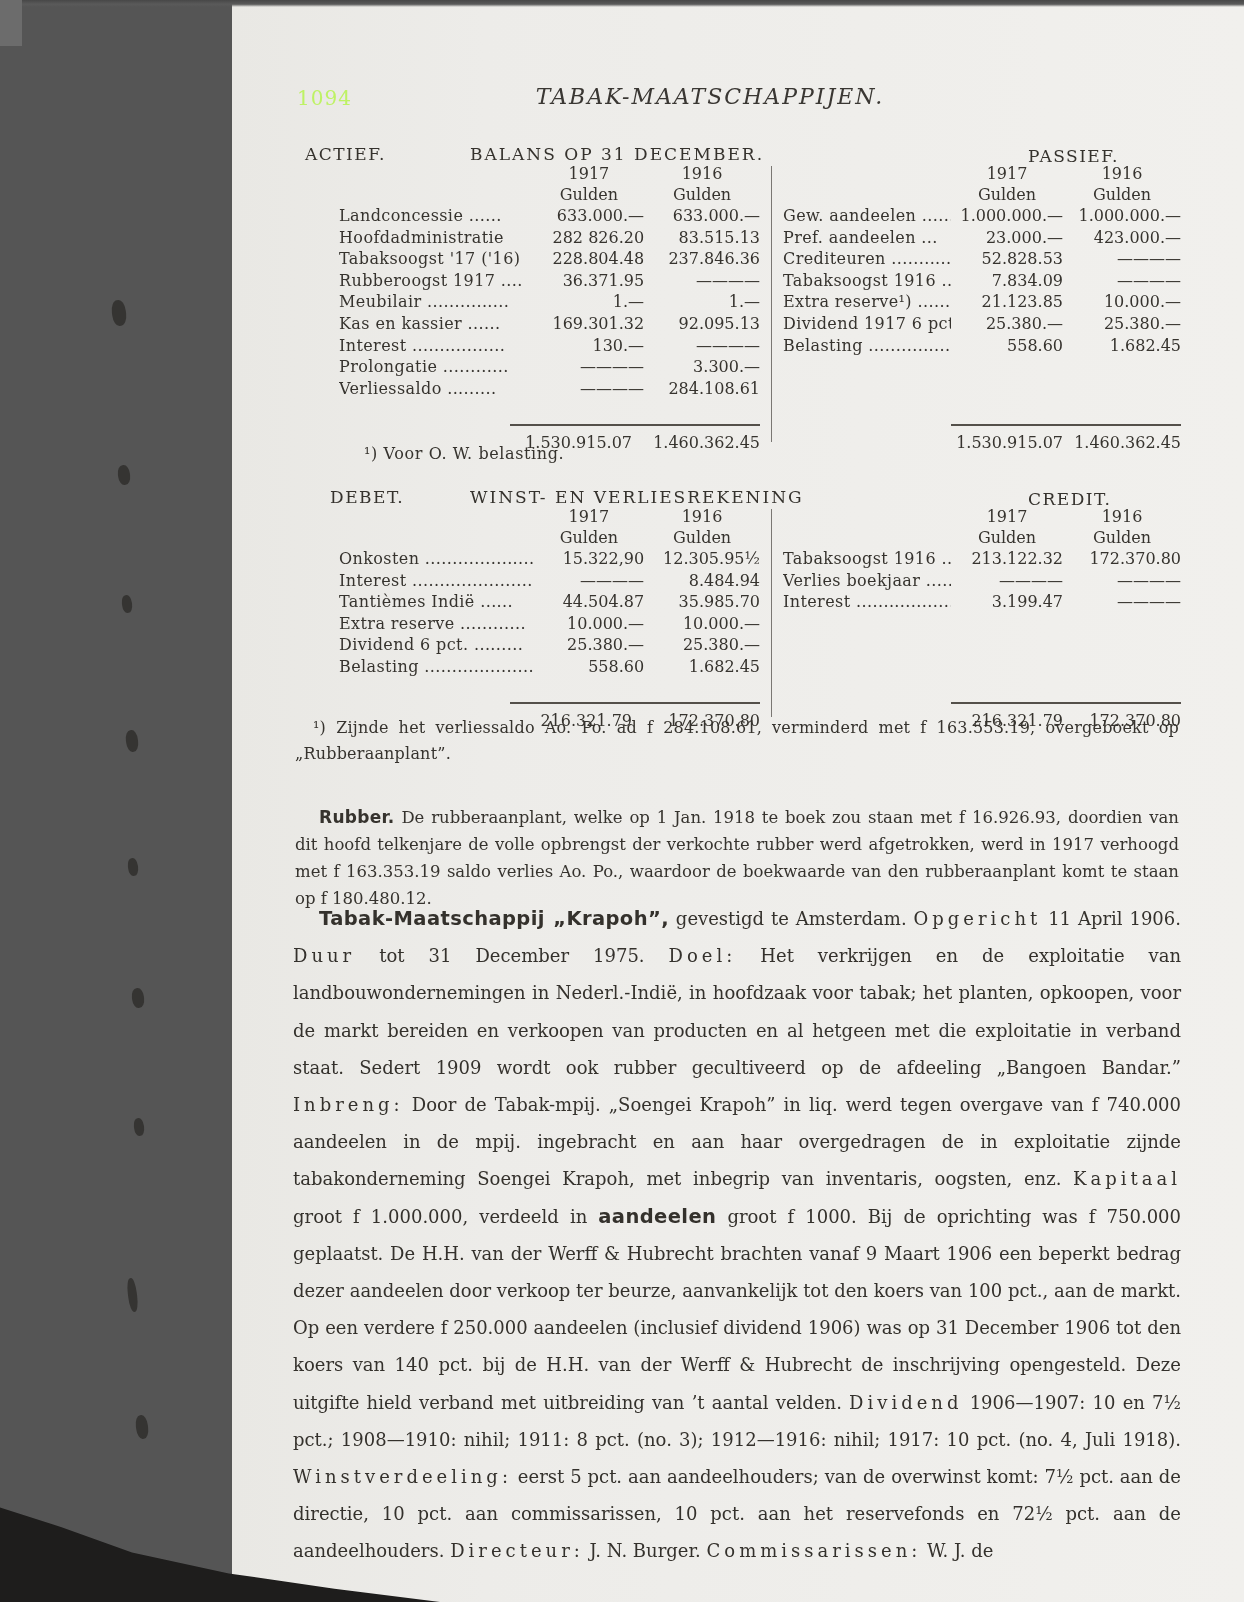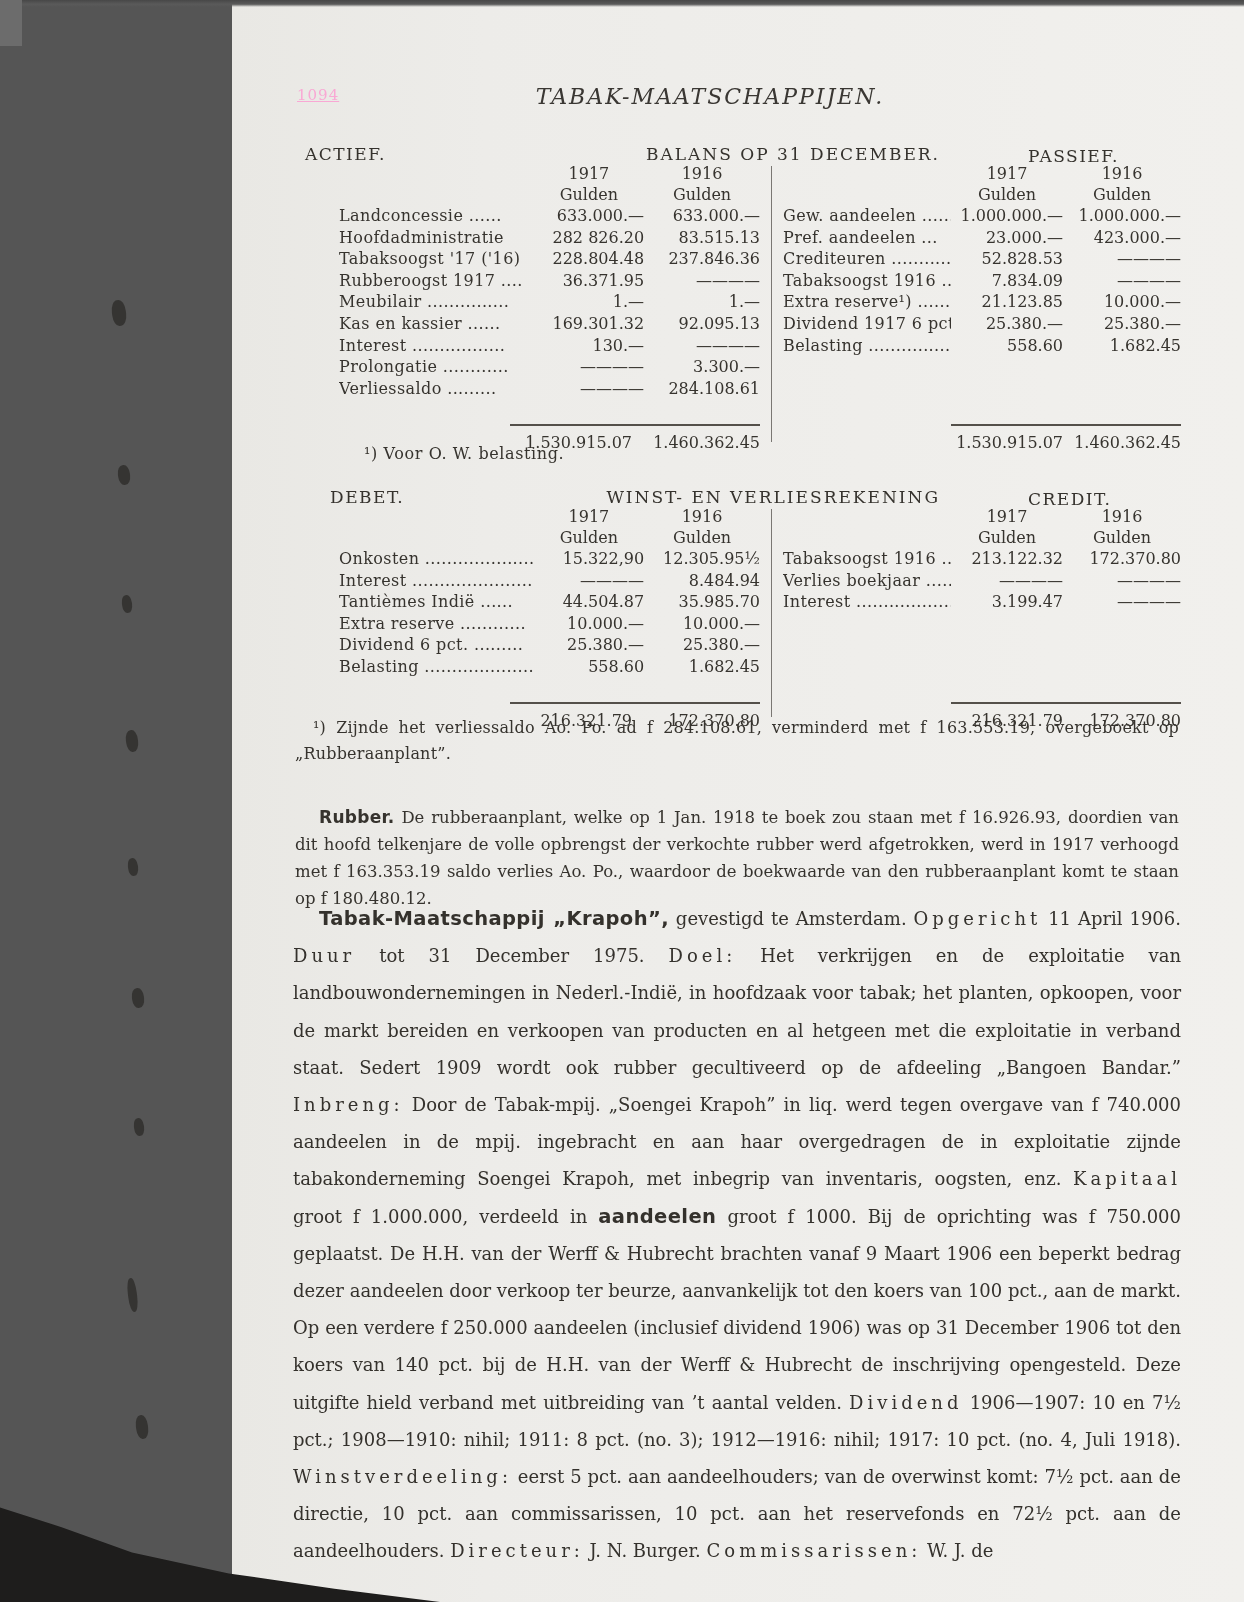--- a/index.html
+++ b/index.html
@@ -20,26 +20,26 @@
   }
   .top-edge { position:absolute; left:0; top:0; width:100%; height:7px;
     background:linear-gradient(180deg,#474747 0,#5a5a5a 60%,rgba(120,120,120,0)); }
   .corner-dark { position:absolute; left:0; top:0; width:22px; height:46px; background:#6c6c6c; }
   .mark { position:absolute; background:#2e2d2b; border-radius:45%; opacity:.82; transform:rotate(-7deg); }
   .bottom-blob { position:absolute; left:0; top:1492px; width:440px; height:110px; background:#1e1d1c;
     clip-path:polygon(0 14%, 14% 32%, 30% 55%, 52% 74%, 76% 88%, 100% 100%, 0 100%); }
 
   .page { position:absolute; left:0; top:0; width:1244px; height:1602px; }
 
-  .pageno { position:absolute; left:297px; top:86px; font-size:15px; letter-spacing:1px; color:#f9a8d4;text-decoration:underline; }
+  .pageno { position:absolute; left:297px; top:86px; font-size:20px; letter-spacing:1px; color:#bef264; }
   .runtitle { position:absolute; left:430px; top:84px; width:560px; text-align:center;
     font-style:italic; font-size:22px; letter-spacing:2px; color:#3a3733; }
 
   .side-head, .mid-head { position:absolute; font-size:17px; letter-spacing:1.5px; color:#35322d; }
-  .mid-head { text-align:right; letter-spacing:2px; }
+  .mid-head { text-align:left; letter-spacing:2px; }
 
   
   .tbl { position:absolute; font-size:16px; }
   .tbl-actief  { left:295px; top:163px; width:465px; }
   .tbl-passief { left:783px; top:163px; width:400px; }
   .tbl-debet   { left:295px; top:506px; width:465px; }
   .tbl-credit  { left:783px; top:506px; width:400px; }
   .trow { display:flex; height:21.6px; line-height:21.6px; white-space:nowrap; }
   .hrow { height:21px; line-height:21px; }
   .tl  { letter-spacing:.4px; overflow:hidden; }

